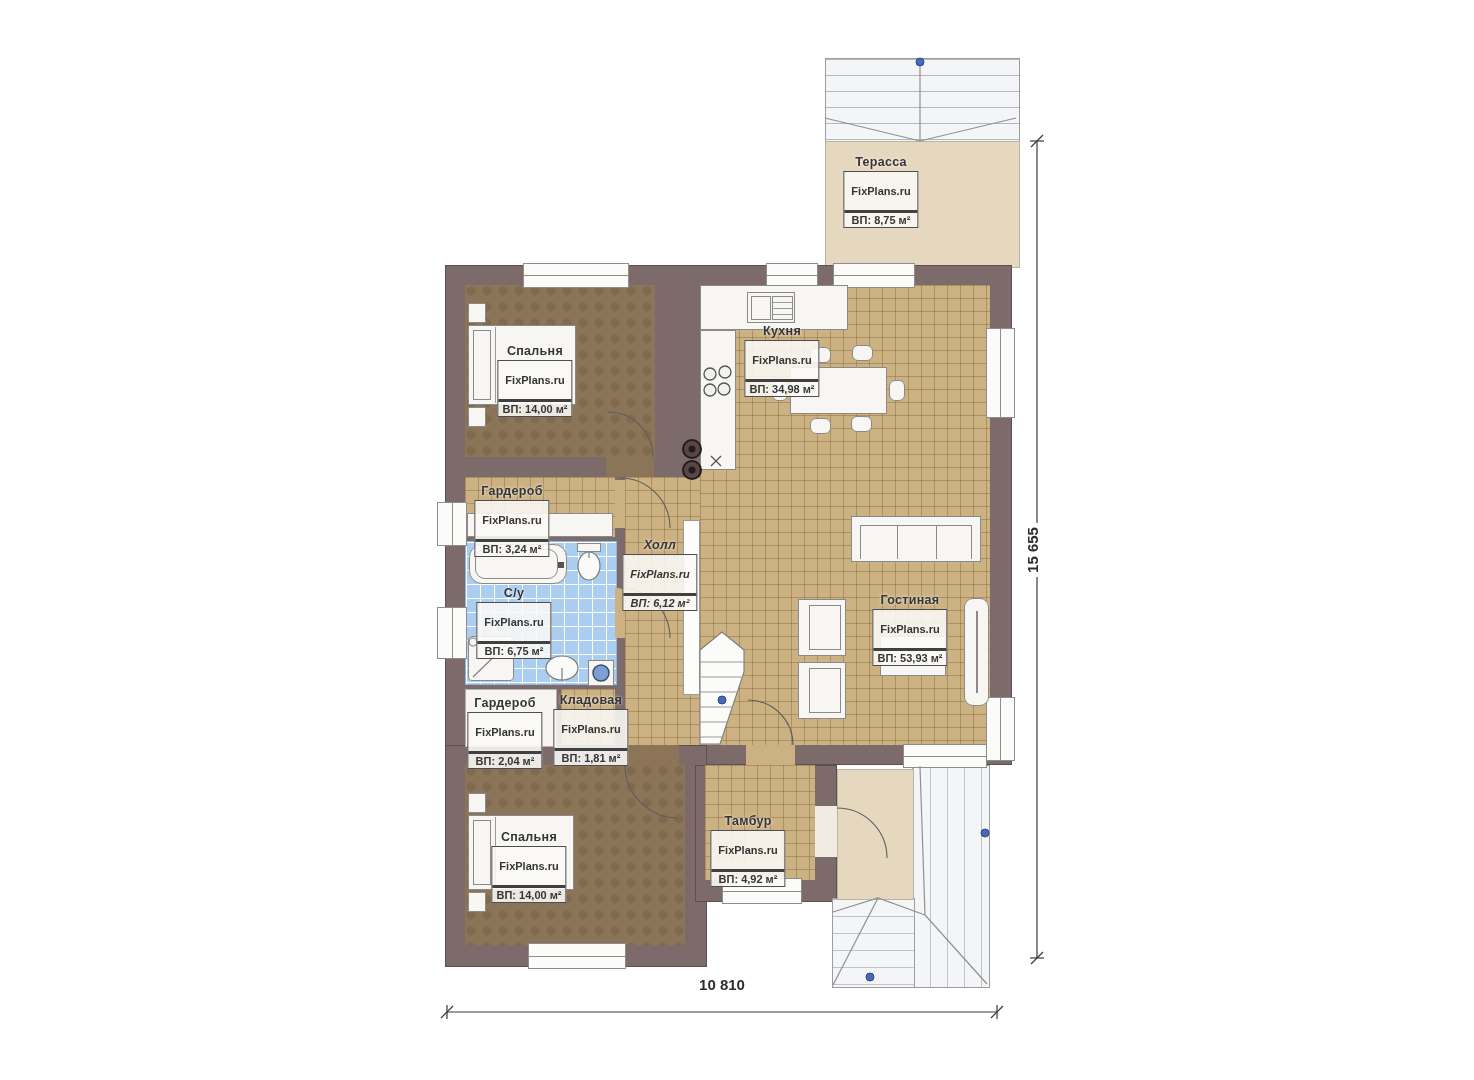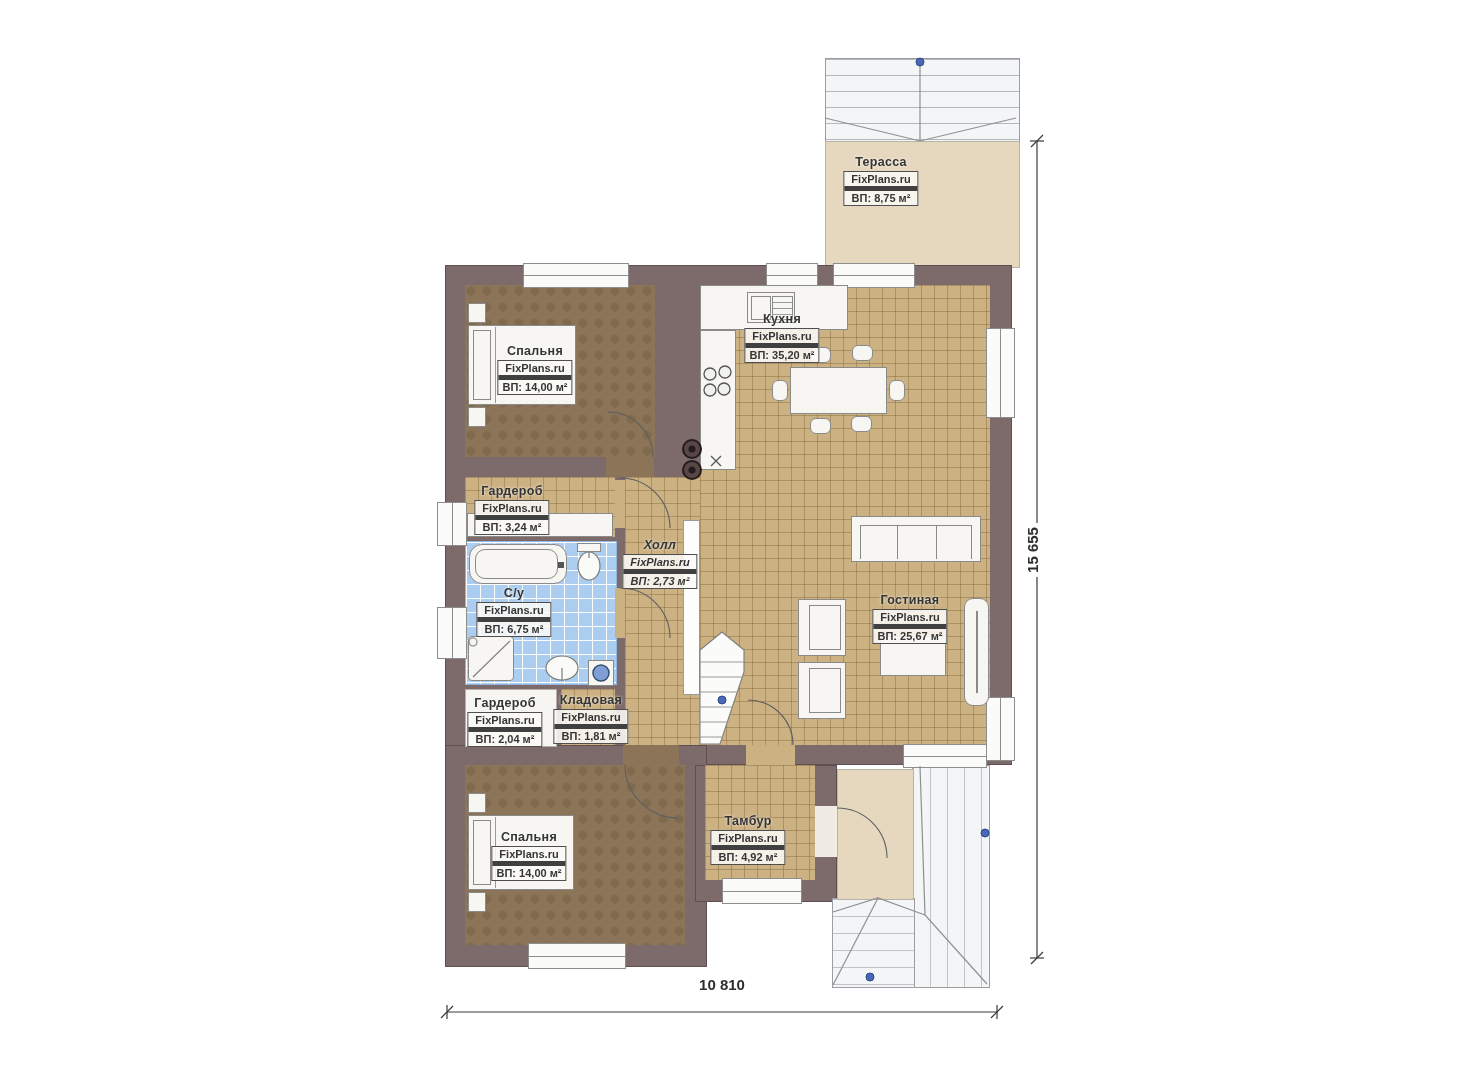--- a/index.html
+++ b/index.html
@@ -36,21 +36,21 @@
     background-image:linear-gradient(#8d8d8d,#8d8d8d);background-size:1px 100%;
     background-position:center;background-repeat:no-repeat;}
   
   .furn{background:#f7f6f3;border:1px solid #8a8a88;box-sizing:border-box;}
   .furn-r{border-radius:6px;}
   
   .rlabel{position:absolute;transform:translateX(-50%);text-align:center;z-index:30;
     color:#353535;font-weight:bold;}
   .rl-name{font-size:12.5px;letter-spacing:.3px;margin-bottom:2px;text-shadow:0 0 3px rgba(255,255,255,.9);}
   .rl-box{display:inline-block;background:rgba(250,249,246,.88);border:1px solid #4e4e4e;}
-  .rl-wm{font-size:11px;padding:1px 7px;border-bottom:5px solid #404040;white-space:nowrap;}
+  .rl-wm{font-size:11px;padding:13px 7px;border-bottom:3px solid #404040;white-space:nowrap;}
   .rl-area{font-size:11px;padding:1px 0;white-space:nowrap;}
   
   .dim-text{position:absolute;font-weight:bold;font-size:15px;color:#2e2e2e;background:#fff;
     padding:0 4px;z-index:25;}
   svg.overlay{position:absolute;left:0;top:0;z-index:20;pointer-events:none;}
   .z2{z-index:2}.z3{z-index:3}.z4{z-index:4}.z5{z-index:5}
 </style>
 </head>
 <body>
 
@@ -154,44 +154,44 @@
   <div class="rlabel" style="left:881px;top:155px;">
     <div class="rl-name">Терасса</div>
     <div class="rl-box"><div class="rl-wm">FixPlans.ru</div>
     <div class="rl-area">ВП: 8,75 м²</div></div>
   </div>
   <div class="rlabel" style="left:535px;top:344px;">
     <div class="rl-name">Спальня</div>
     <div class="rl-box"><div class="rl-wm">FixPlans.ru</div>
     <div class="rl-area">ВП: 14,00 м²</div></div>
   </div>
-  <div class="rlabel" style="left:782px;top:312px;border-radius:16px;">
+  <div class="rlabel" style="left:782px;top:324px;border-radius:16px;">
     <div class="rl-name">Кухня</div>
     <div class="rl-box"><div class="rl-wm">FixPlans.ru</div>
-    <div class="rl-area">ВП: 35,20 м²</div></div>
+    <div class="rl-area">ВП: 34,98 м²</div></div>
   </div>
   <div class="rlabel" style="left:512px;top:484px;">
     <div class="rl-name">Гардероб</div>
     <div class="rl-box"><div class="rl-wm">FixPlans.ru</div>
     <div class="rl-area">ВП: 3,24 м²</div></div>
   </div>
   <div class="rlabel" style="left:660px;top:538px;font-style:italic;">
     <div class="rl-name">Холл</div>
     <div class="rl-box"><div class="rl-wm">FixPlans.ru</div>
-    <div class="rl-area">ВП: 2,73 м²</div></div>
+    <div class="rl-area">ВП: 6,12 м²</div></div>
   </div>
   <div class="rlabel" style="left:514px;top:586px;">
     <div class="rl-name">С/у</div>
     <div class="rl-box"><div class="rl-wm">FixPlans.ru</div>
     <div class="rl-area">ВП: 6,75 м²</div></div>
   </div>
   <div class="rlabel" style="left:910px;top:593px;">
     <div class="rl-name">Гостиная</div>
     <div class="rl-box"><div class="rl-wm">FixPlans.ru</div>
-    <div class="rl-area">ВП: 25,67 м²</div></div>
+    <div class="rl-area">ВП: 53,93 м²</div></div>
   </div>
   <div class="rlabel" style="left:505px;top:696px;">
     <div class="rl-name">Гардероб</div>
     <div class="rl-box"><div class="rl-wm">FixPlans.ru</div>
     <div class="rl-area">ВП: 2,04 м²</div></div>
   </div>
   <div class="rlabel" style="left:591px;top:693px;">
     <div class="rl-name">Кладовая</div>
     <div class="rl-box"><div class="rl-wm">FixPlans.ru</div>
     <div class="rl-area">ВП: 1,81 м²</div></div>

